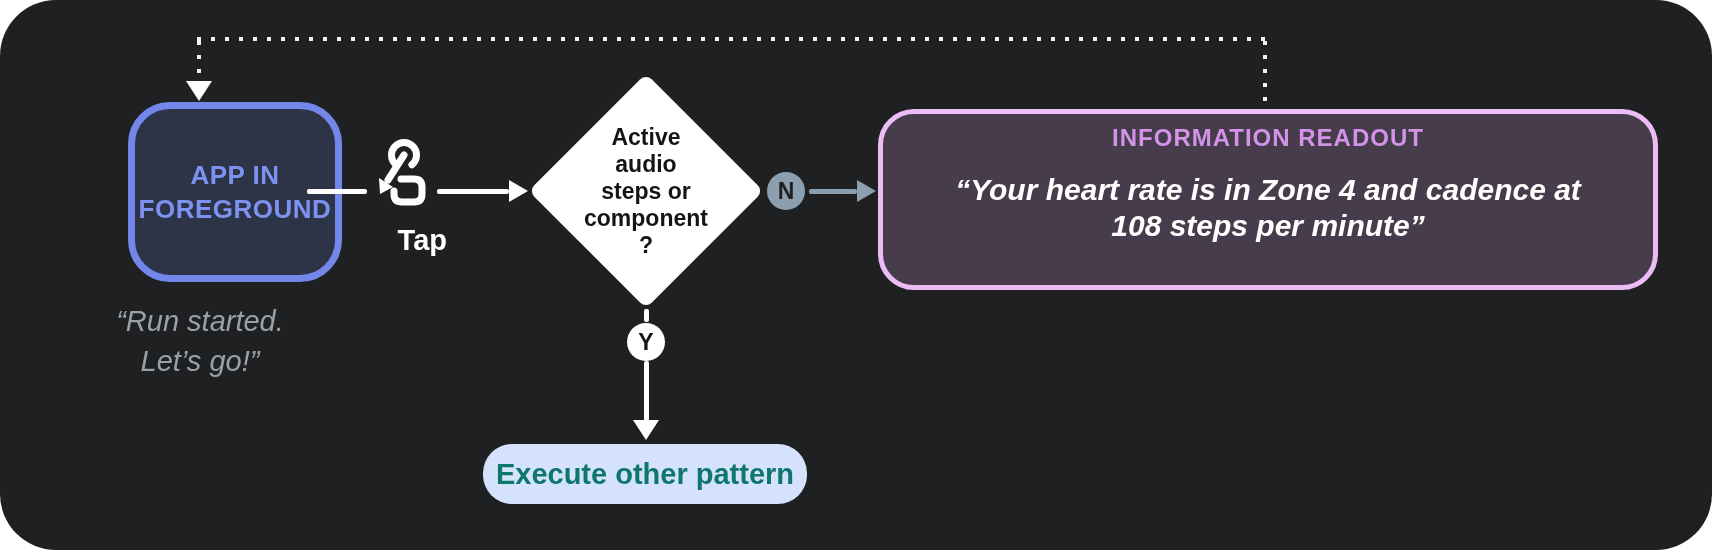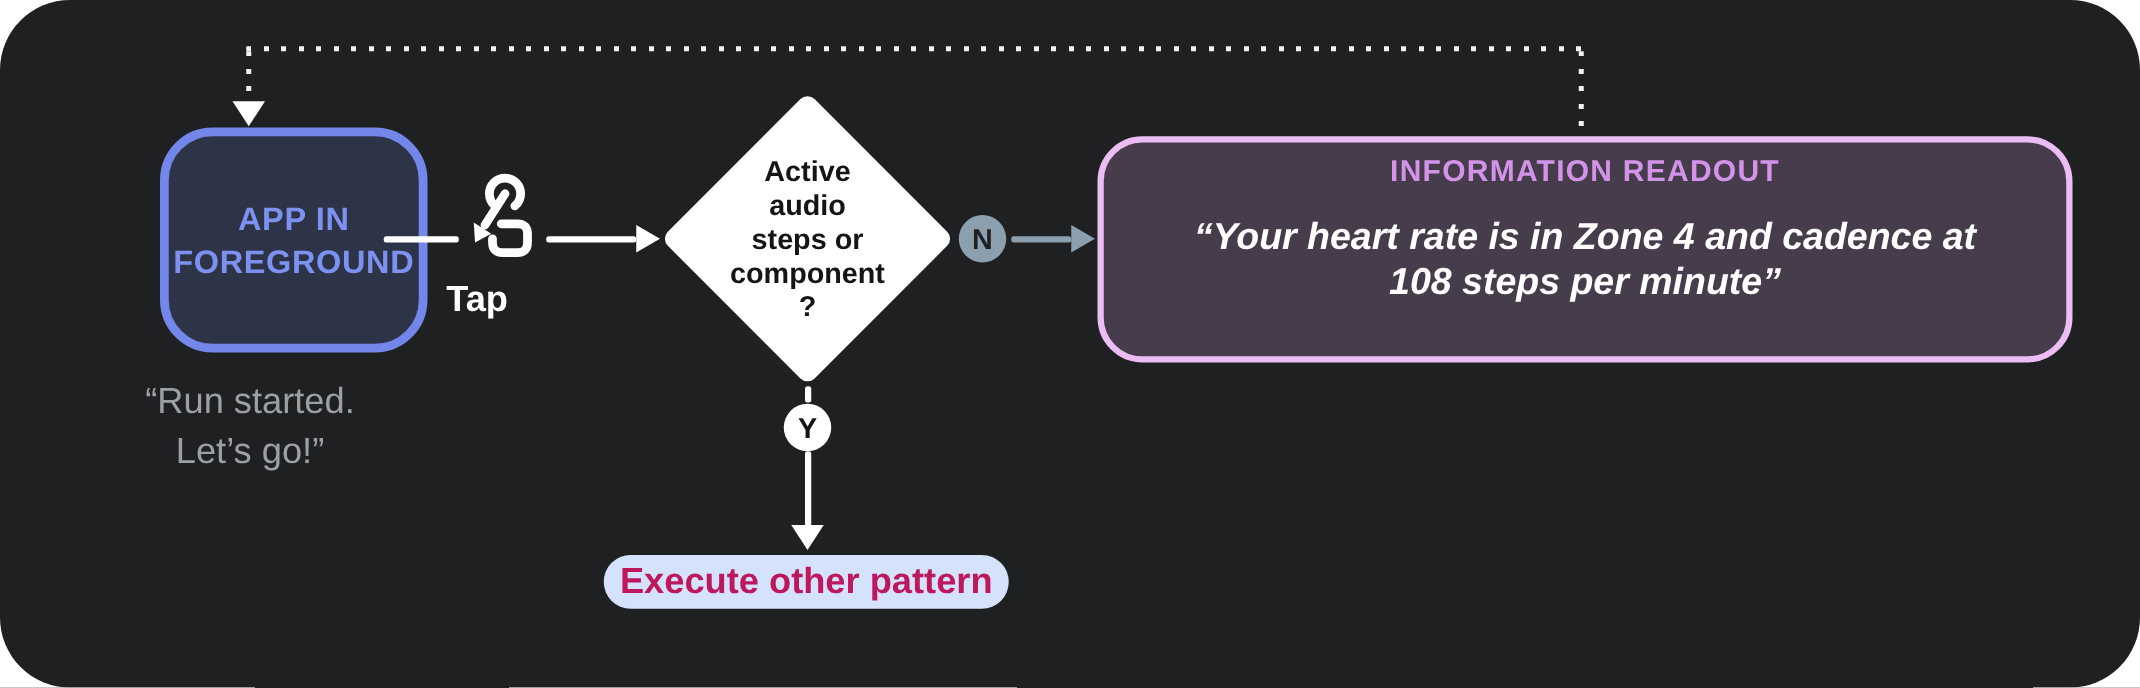--- a/index.html
+++ b/index.html
@@ -27,26 +27,26 @@
   
   .app-node{
     position:absolute;left:93px;top:102px;width:214px;height:180px;
     box-sizing:border-box;border:7px solid #7386ea;border-radius:42px;
     background:#2d3447;display:flex;align-items:center;justify-content:center;
     text-align:center;color:#7d92f0;font-weight:bold;font-size:26px;
     line-height:34px;letter-spacing:0.5px;padding:12px 8px;margin-left:35px;
   }
   .app-caption{
     position:absolute;left:60px;top:301px;width:280px;text-align:center;
-    color:#9aa0a6;font-size:29px;line-height:40px;
+    color:#9aa0a6;font-style:italic;font-size:29px;line-height:40px;
     white-space:pre-line;
   }
   .tap-icon{position:absolute;left:372px;top:138px;width:60px;height:82px;}
   .tap-label{
-    position:absolute;left:357px;top:224px;width:90px;text-align:left;
+    position:absolute;left:357px;top:224px;width:90px;text-align:right;
     color:#ffffff;font-weight:bold;font-size:29px;
   }
   .diamond{
     position:absolute;left:563px;top:108px;width:166px;height:166px;
     background:#ffffff;border-radius:8px;transform:rotate(45deg);
   }
   .diamond-label{
     position:absolute;left:546px;top:124px;width:200px;text-align:center;
     color:#141517;font-weight:bold;font-size:23px;line-height:27px;
     white-space:pre-line;
@@ -65,23 +65,23 @@
   }
   .readout-title{
     color:#d293e8;font-weight:bold;font-size:24px;letter-spacing:1px;
     line-height:28px;
   }
   .readout-quote{
     margin-top:20px;color:#ffffff;font-weight:bold;font-style:italic;
     font-size:30px;line-height:36px;white-space:pre-line;
   }
   .pill{
-    position:absolute;left:483px;top:444px;width:324px;height:43px;
+    position:absolute;left:483px;top:444px;width:324px;height:60px;
     border-radius:29px;background:#d5e2fc;display:flex;align-items:center;
-    justify-content:center;color:#be185d;font-weight:bold;font-size:29px;
+    justify-content:center;color:#0f766e;font-weight:bold;font-size:29px;
   }
 </style>
 </head>
 <body>
 
 <div class="canvas">
 
   <div class="dot-h" style="left:197px;top:37px;width:1072px;"></div>
   <div class="dot-v" style="left:197px;top:41px;height:42px;"></div>
   <div class="dot-v" style="left:1263px;top:41px;height:68px;"></div>

